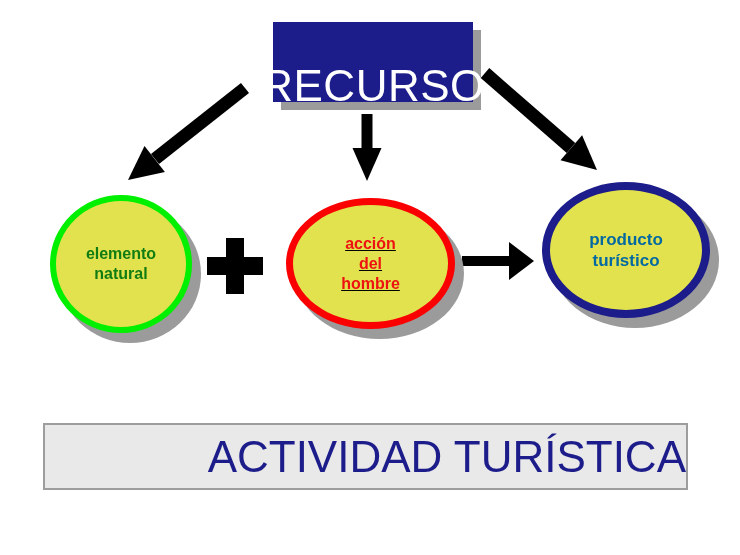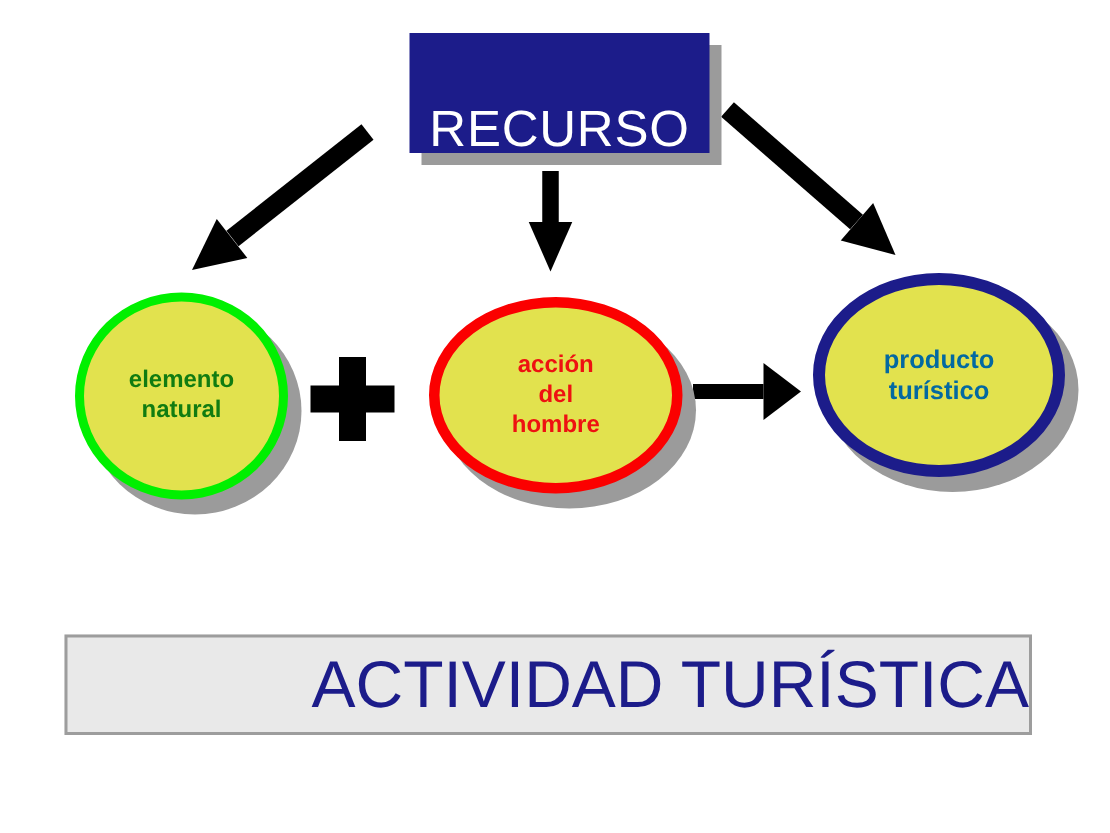--- a/index.html
+++ b/index.html
@@ -7,31 +7,31 @@
     position:relative;width:740px;height:555px;background:#ffffff;
     font-family:"Liberation Sans","DejaVu Sans",sans-serif;overflow:hidden;
   }
   .arrows{position:absolute;left:0;top:0;width:740px;height:555px;}
 
   .recurso-box{
     position:absolute;left:273px;top:22px;width:200px;height:80px;
     background:#1c1c8a;box-shadow:8px 8px 0 0 #9b9b9b;
     display:flex;align-items:center;justify-content:center;
   }
-  .recurso-box span{color:#ffffff;font-size:34px;letter-spacing:0.5px;margin-top:48px;}
+  .recurso-box span{color:#ffffff;font-size:44px;letter-spacing:0.5px;margin-top:48px;}
 
   .circle{
     position:absolute;box-sizing:border-box;border-radius:50%;
     background:#e2e24e;box-shadow:9px 10px 0 0 #9b9b9b;
     display:flex;align-items:center;justify-content:center;text-align:center;
   }
   .circle .clabel{font-weight:bold;font-size:16px;line-height:1.25;white-space:pre-line;}
   .c1{left:50px;top:195px;width:142px;height:138px;border:6px solid #00f000;}
   .c1 .clabel{color:#117c11;}
-  .c2{left:286px;top:198px;width:169px;height:131px;border:7px solid #fb0000;}
+  .c2{left:286px;top:198px;width:169px;height:131px;border:7px solid #fb0000;text-decoration:underline;}
   .c2 .clabel{color:#ee1111;}
   .c3{left:542px;top:182px;width:168px;height:136px;border:8px solid #1c1c8a;}
   .c3 .clabel{color:#0369a1;font-size:17px;}
 
   .plus{position:absolute;left:207px;top:238px;width:56px;height:56px;}
   .plus .ph{position:absolute;left:0;top:19px;width:56px;height:18px;background:#000;}
   .plus .pv{position:absolute;left:19px;top:0;width:18px;height:56px;background:#000;}
 
   .banner{
     position:absolute;left:43px;top:423px;width:645px;height:67px;

